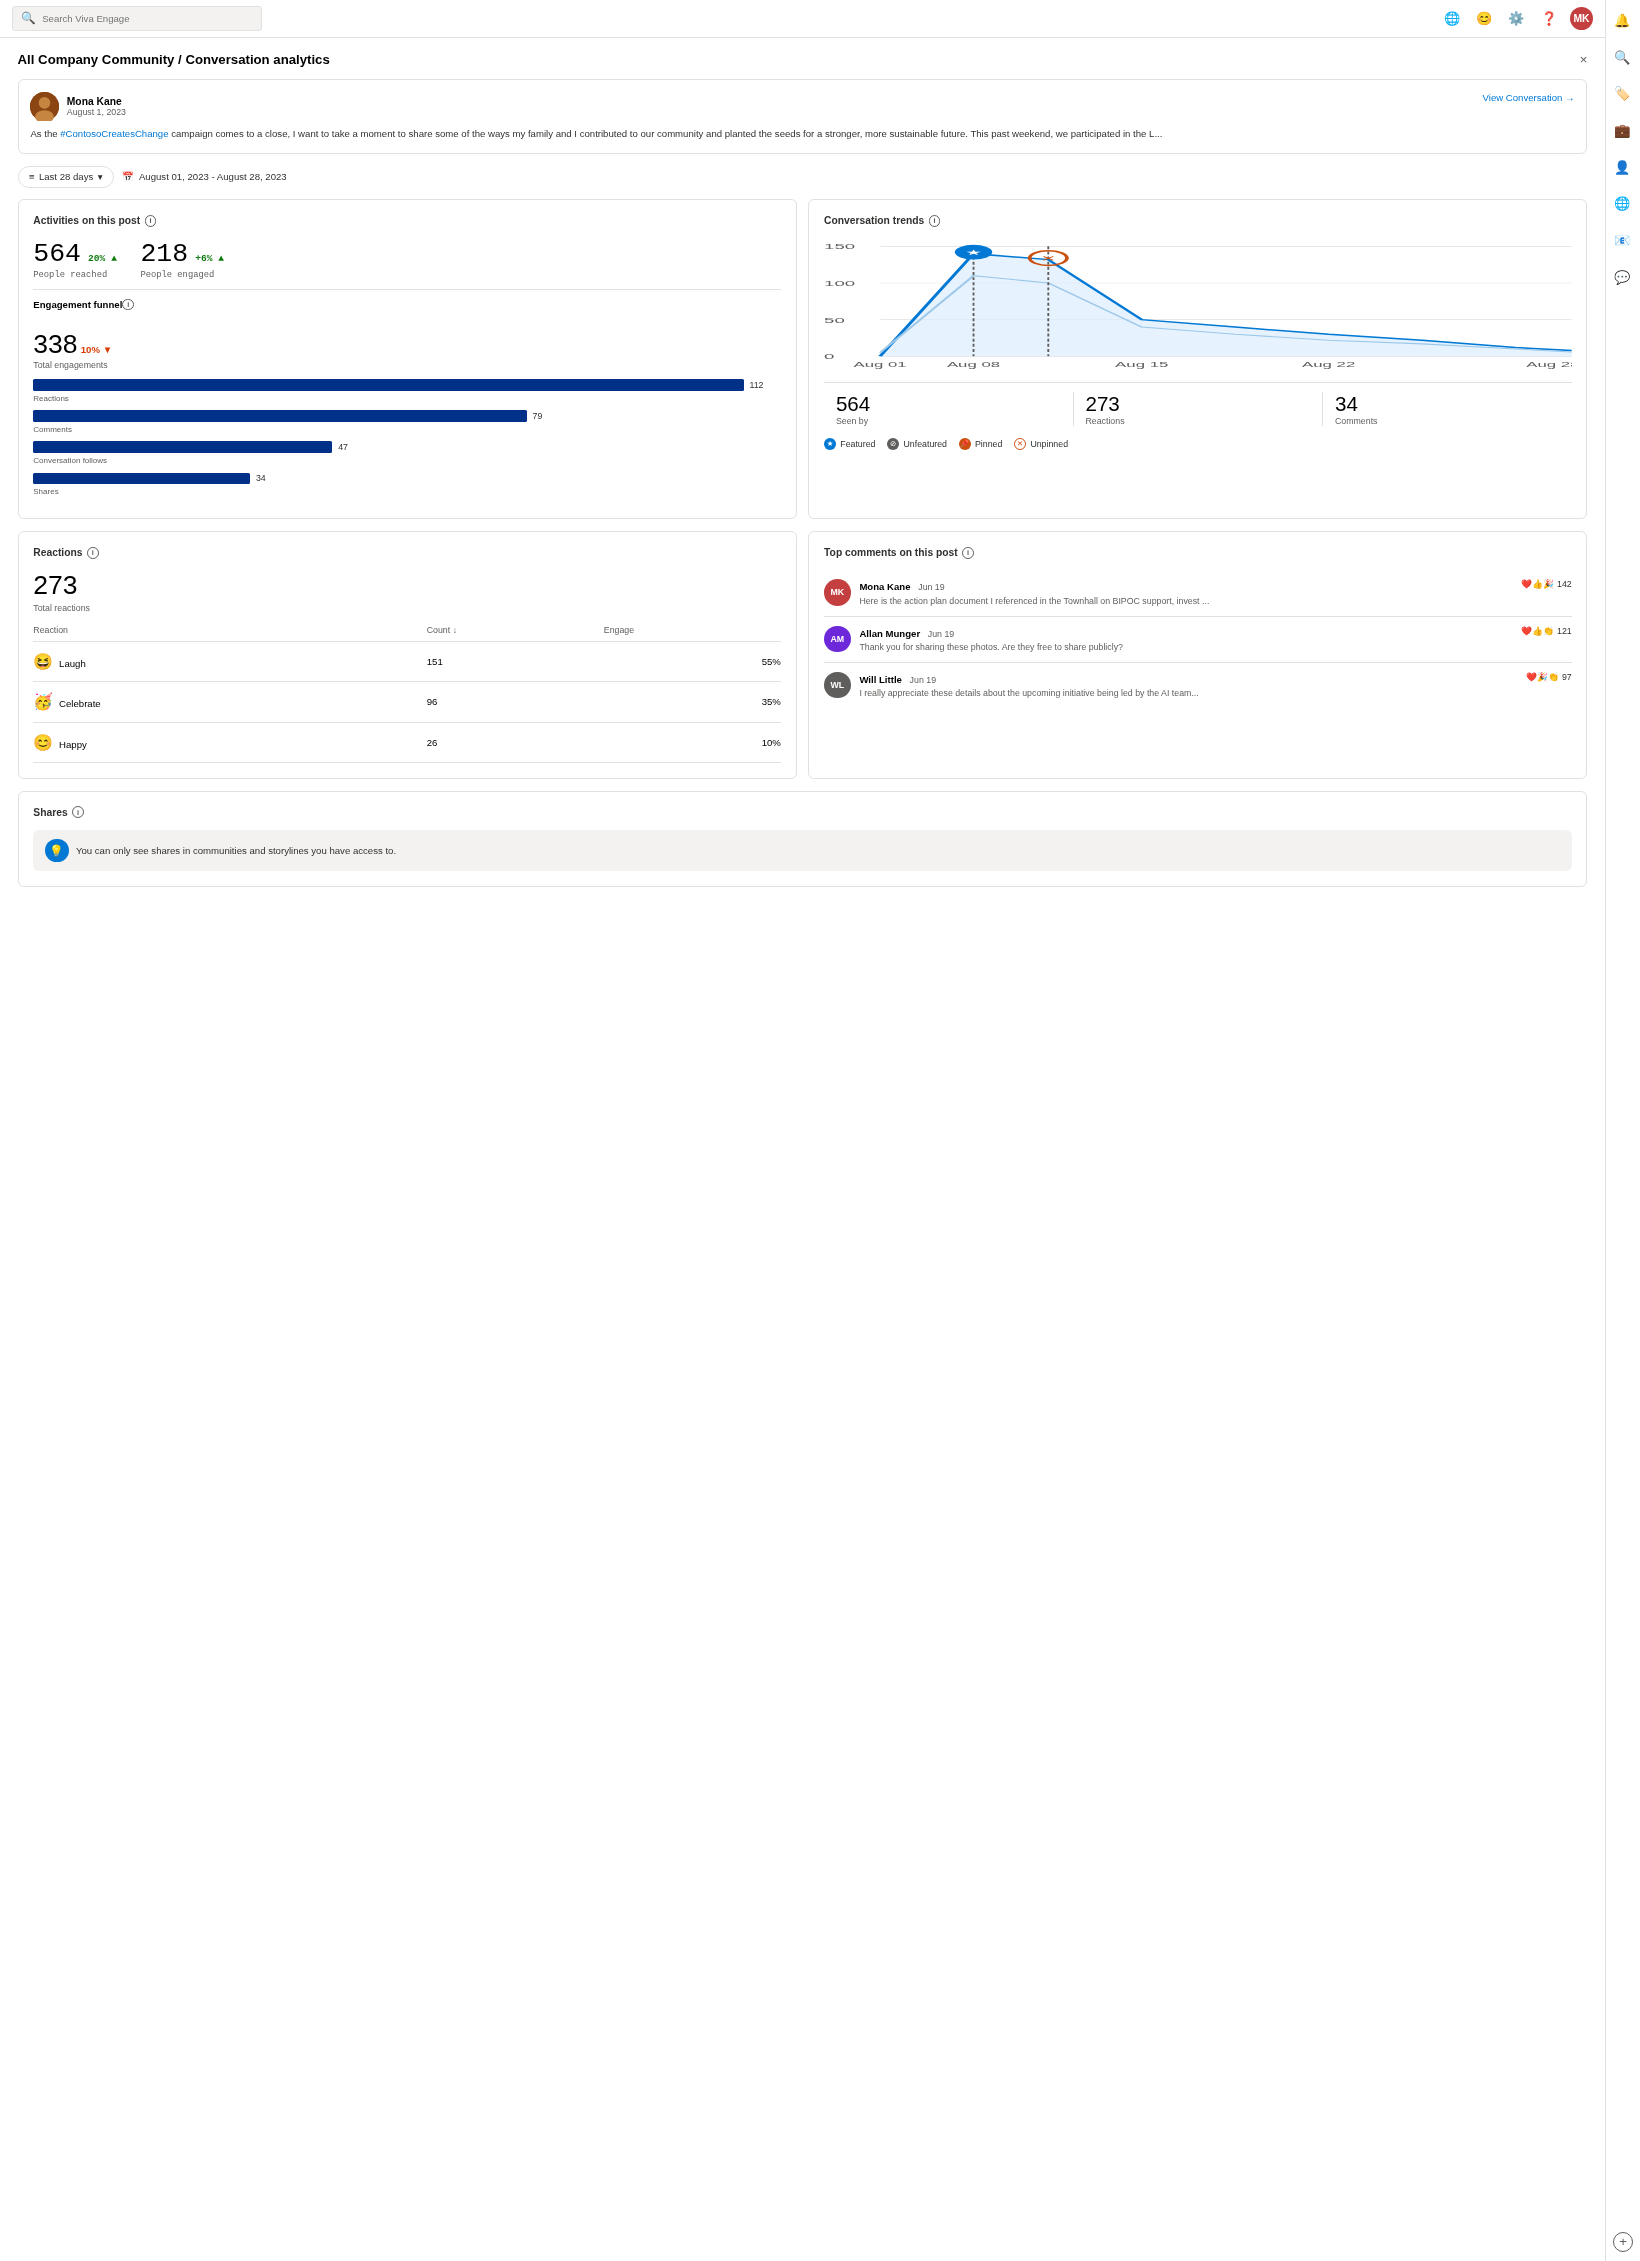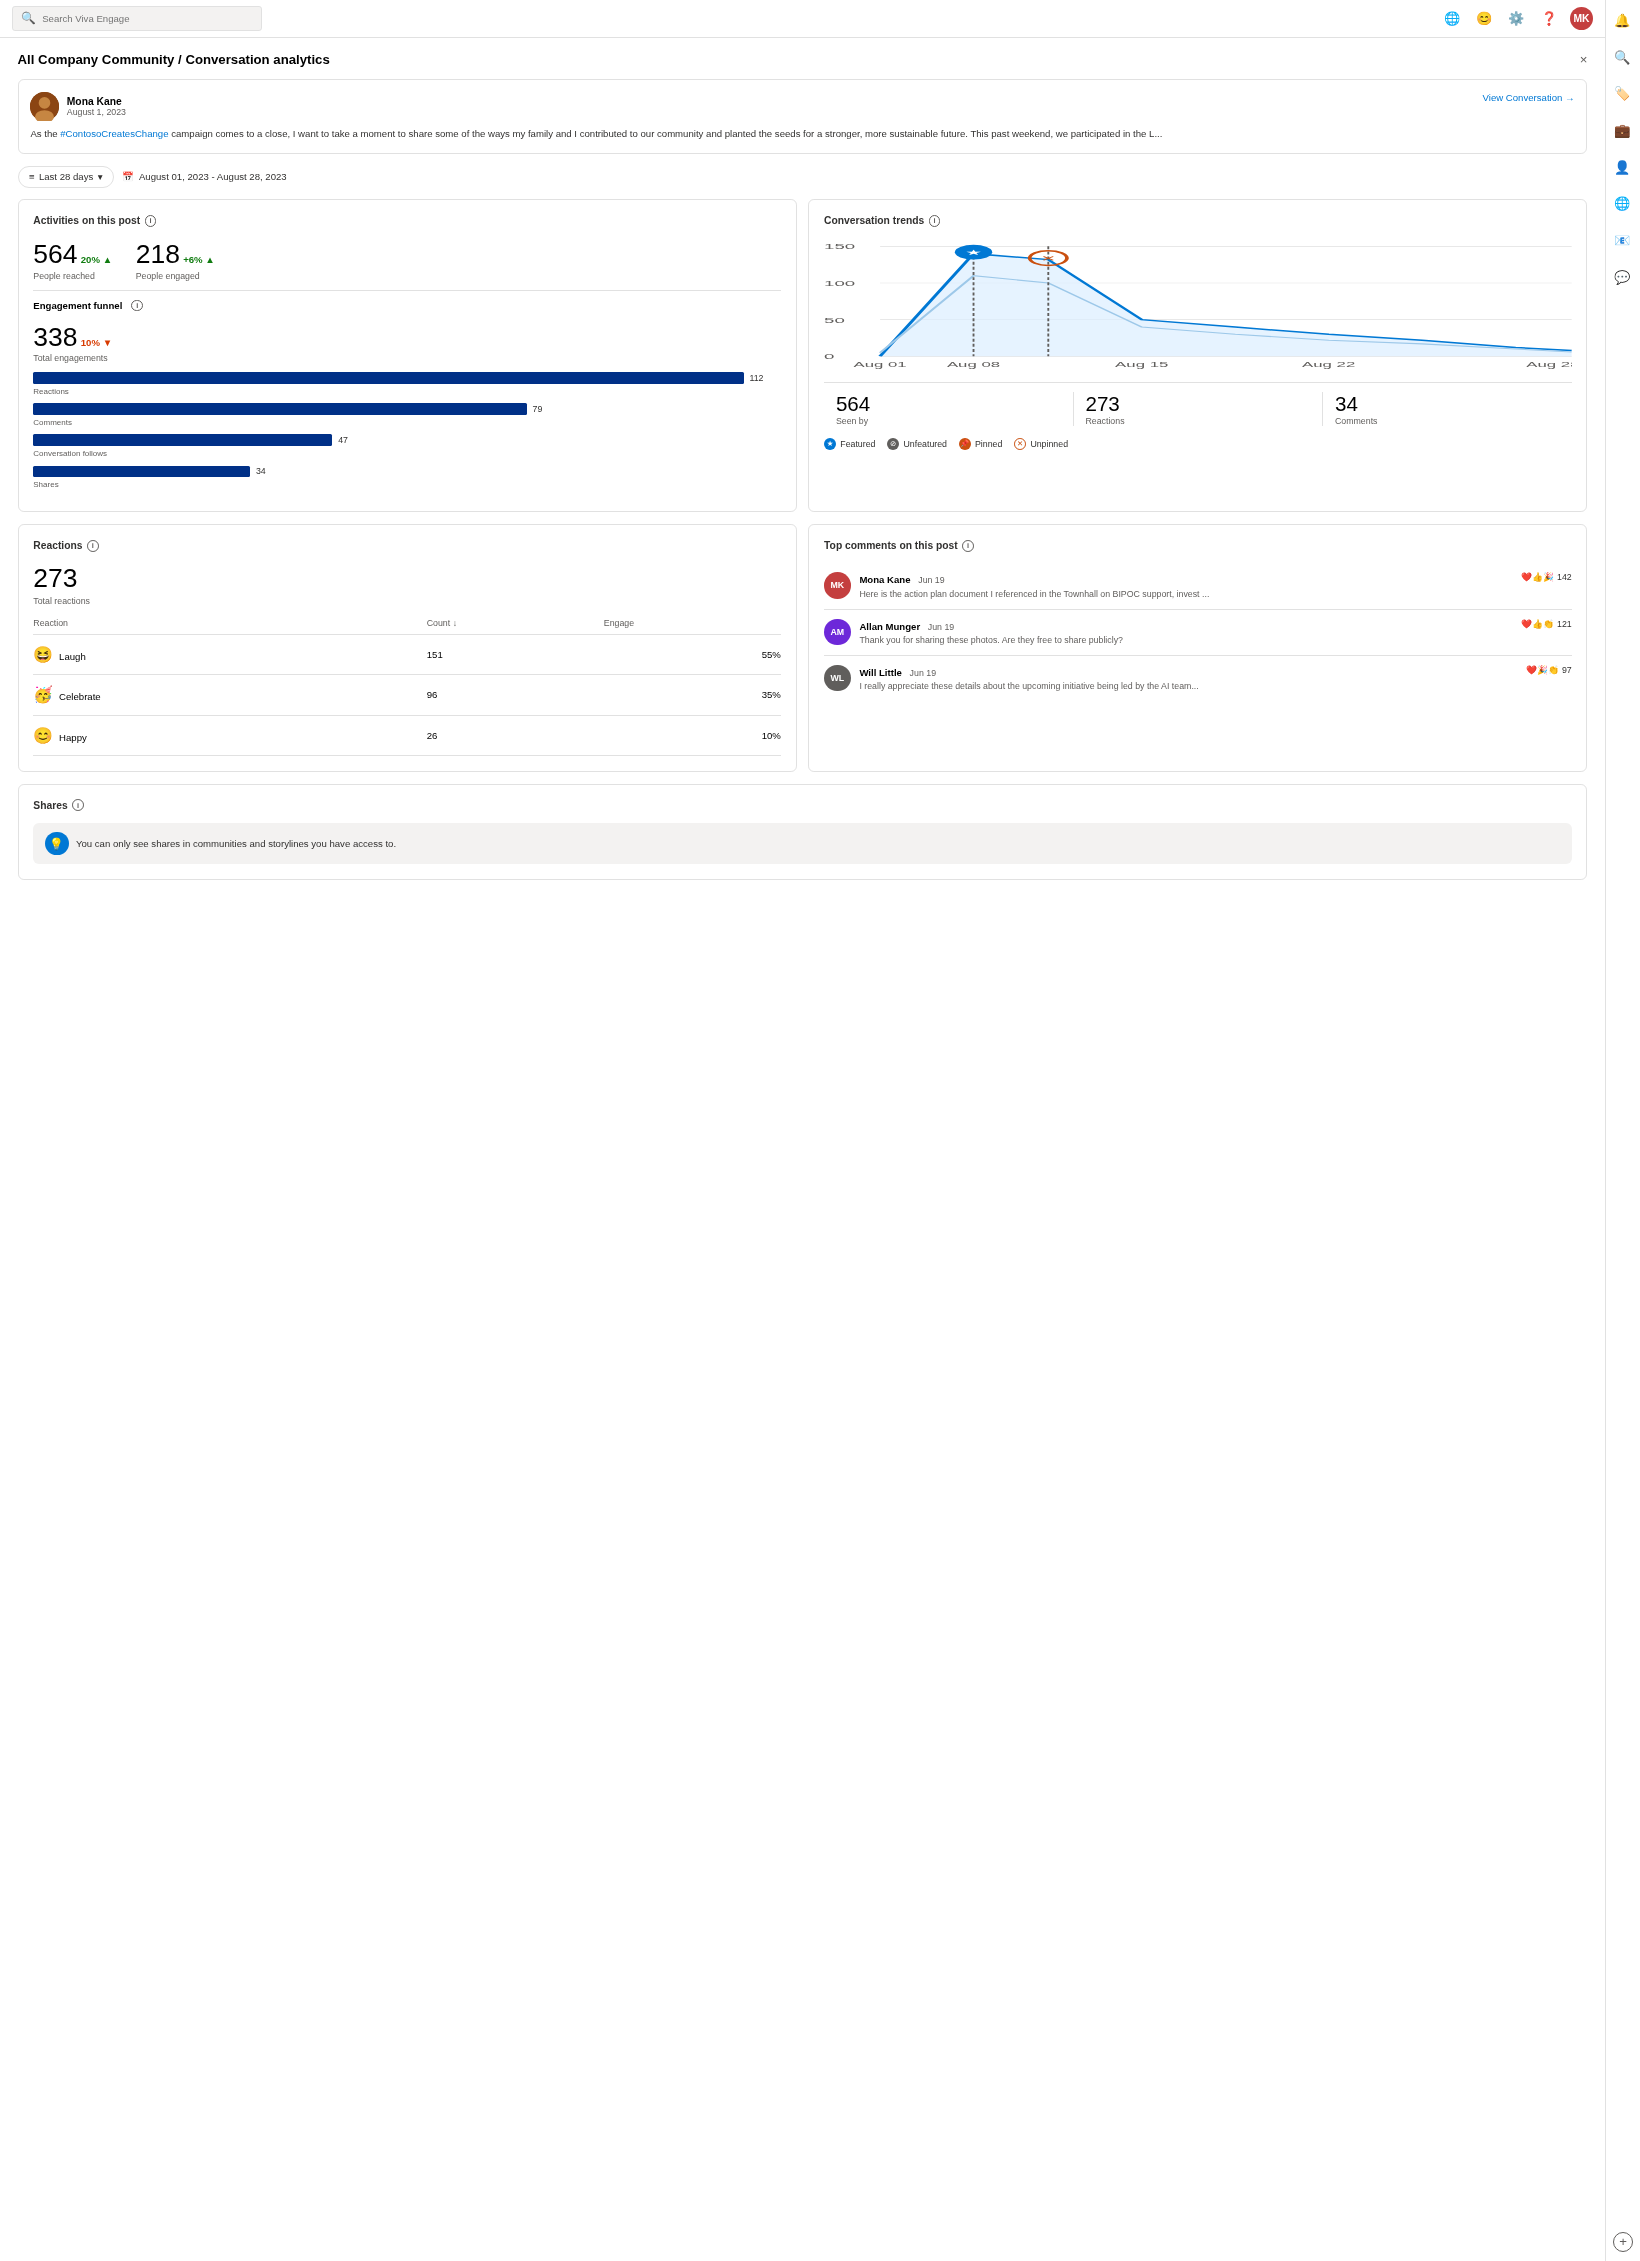--- a/index.html
+++ b/index.html
@@ -233,39 +233,40 @@
       font-size: 7.4px;
       color: #605e5c;
       cursor: pointer;
     }
 
     
     .stats-row {
       display: flex;
       gap: 23.5px;
       margin-bottom: 4px;
+      font-family: Liberation Mono, monospace;
     }
     .stat-big {
       font-size: 26.5px;
       font-weight: 300;
       color: #000;
     }
     .stat-change {
       font-size: 9.6px;
       font-weight: 600;
     }
     .stat-change.up { color: #107c10; }
     .stat-change.down { color: #d83b01; }
     .stat-label { font-size: 8.8px; color: #605e5c; margin-top: 1.5px; }
 
     
     .divider { border: none; border-top: 0.7px solid #e1e1e1; margin: 8.8px 0; }
 
     
-    .funnel-title { font-size: 9.6px; font-weight: 600; margin-bottom: 11px; display: flex; align-items: center; gap: 9px; }
+    .funnel-title { font-size: 9.6px; font-weight: 600; margin-bottom: 19px; display: flex; align-items: center; gap: 0; }
     .funnel-stat { font-size: 26.5px; font-weight: 300; }
     .funnel-sublabel { font-size: 8.8px; color: #605e5c; margin-bottom: 8.8px; }
 
     .bar-row {
       display: flex;
       flex-direction: column;
       gap: 1.5px;
       margin-bottom: 2.9px;
     }
     .bar-line {

